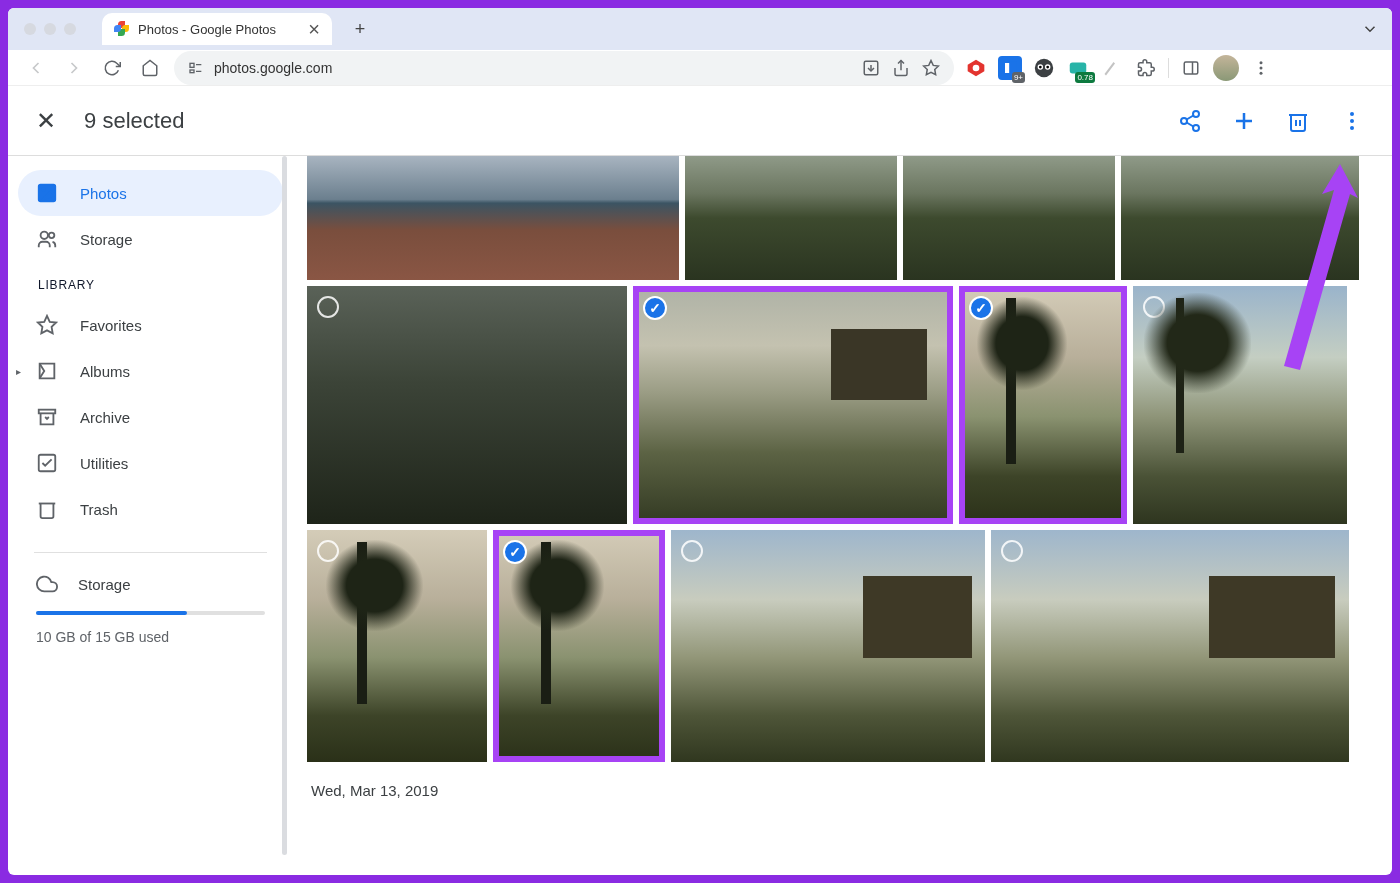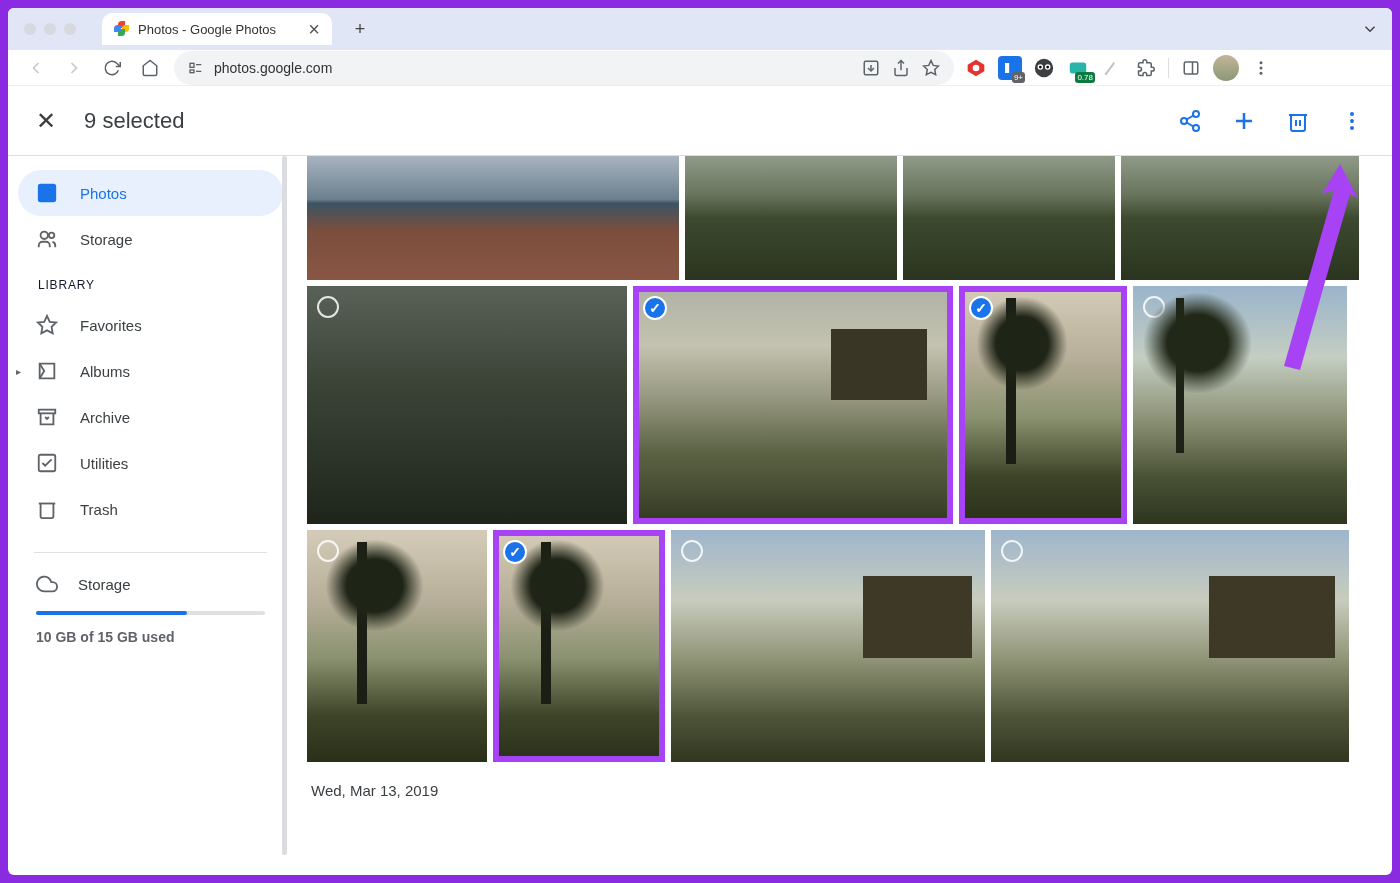--- a/index.html
+++ b/index.html
@@ -41,21 +41,21 @@
 .nav-item.active { background: #e8f0fe; color: #1a73e8; font-weight: 500; }
 .nav-item.active svg { stroke: #1a73e8; fill: #1a73e8; }
 .nav-item svg { width: 22px; height: 22px; }
 .nav-caret { position: absolute; left: -2px; font-size: 10px; color: #5f6368; }
 .sec-label { font-size: 12px; letter-spacing: 0.8px; color: #0f172a; padding: 16px 20px 10px; font-weight: 500; }
 .divider { height: 1px; background: #e0e0e0; margin: 20px 16px; }
 .storage { padding: 0 18px; }
 .storage .st { display: flex; align-items: center; gap: 20px; font-size: 15px; color: #3c4043; margin-bottom: 16px; }
 .bar { height: 4px; background: #e0e0e0; border-radius: 2px; margin-bottom: 14px; }
 .bar .fill { height: 100%; width: 66%; background: #1a73e8; border-radius: 2px; }
-.usage { font-size: 14px; color: #5f6368; margin-bottom: 16px; font-weight: bold; }
+.usage { font-size: 14px; color: #5f6368; margin-bottom: 16px; }
 .trial { border: 1px solid #dadce0; border-radius: 6px; padding: 12px 16px; font-size: 15px; color: #1a73e8; display: inline-block; cursor: pointer; }
 
 
 .gallery { flex: 1; padding: 0 0 16px 14px; overflow-y: auto; }
 .row { display: flex; gap: 6px; margin-bottom: 6px; }
 .thumb { position: relative; background: #3a3f38; overflow: hidden; }
 .thumb .circle { position: absolute; top: 10px; left: 10px; width: 22px; height: 22px; border: 2px solid rgba(255,255,255,0.85); border-radius: 50%; }
 .thumb.selected { outline: 6px solid #a743f5; outline-offset: -6px; }
 .check { position: absolute; top: 10px; left: 10px; width: 24px; height: 24px; background: #1a73e8; border: 2px solid #fff; border-radius: 50%; display: flex; align-items: center; justify-content: center; z-index: 2; }
 .check::after { content: "✓"; color: #fff; font-size: 14px; font-weight: bold; }

